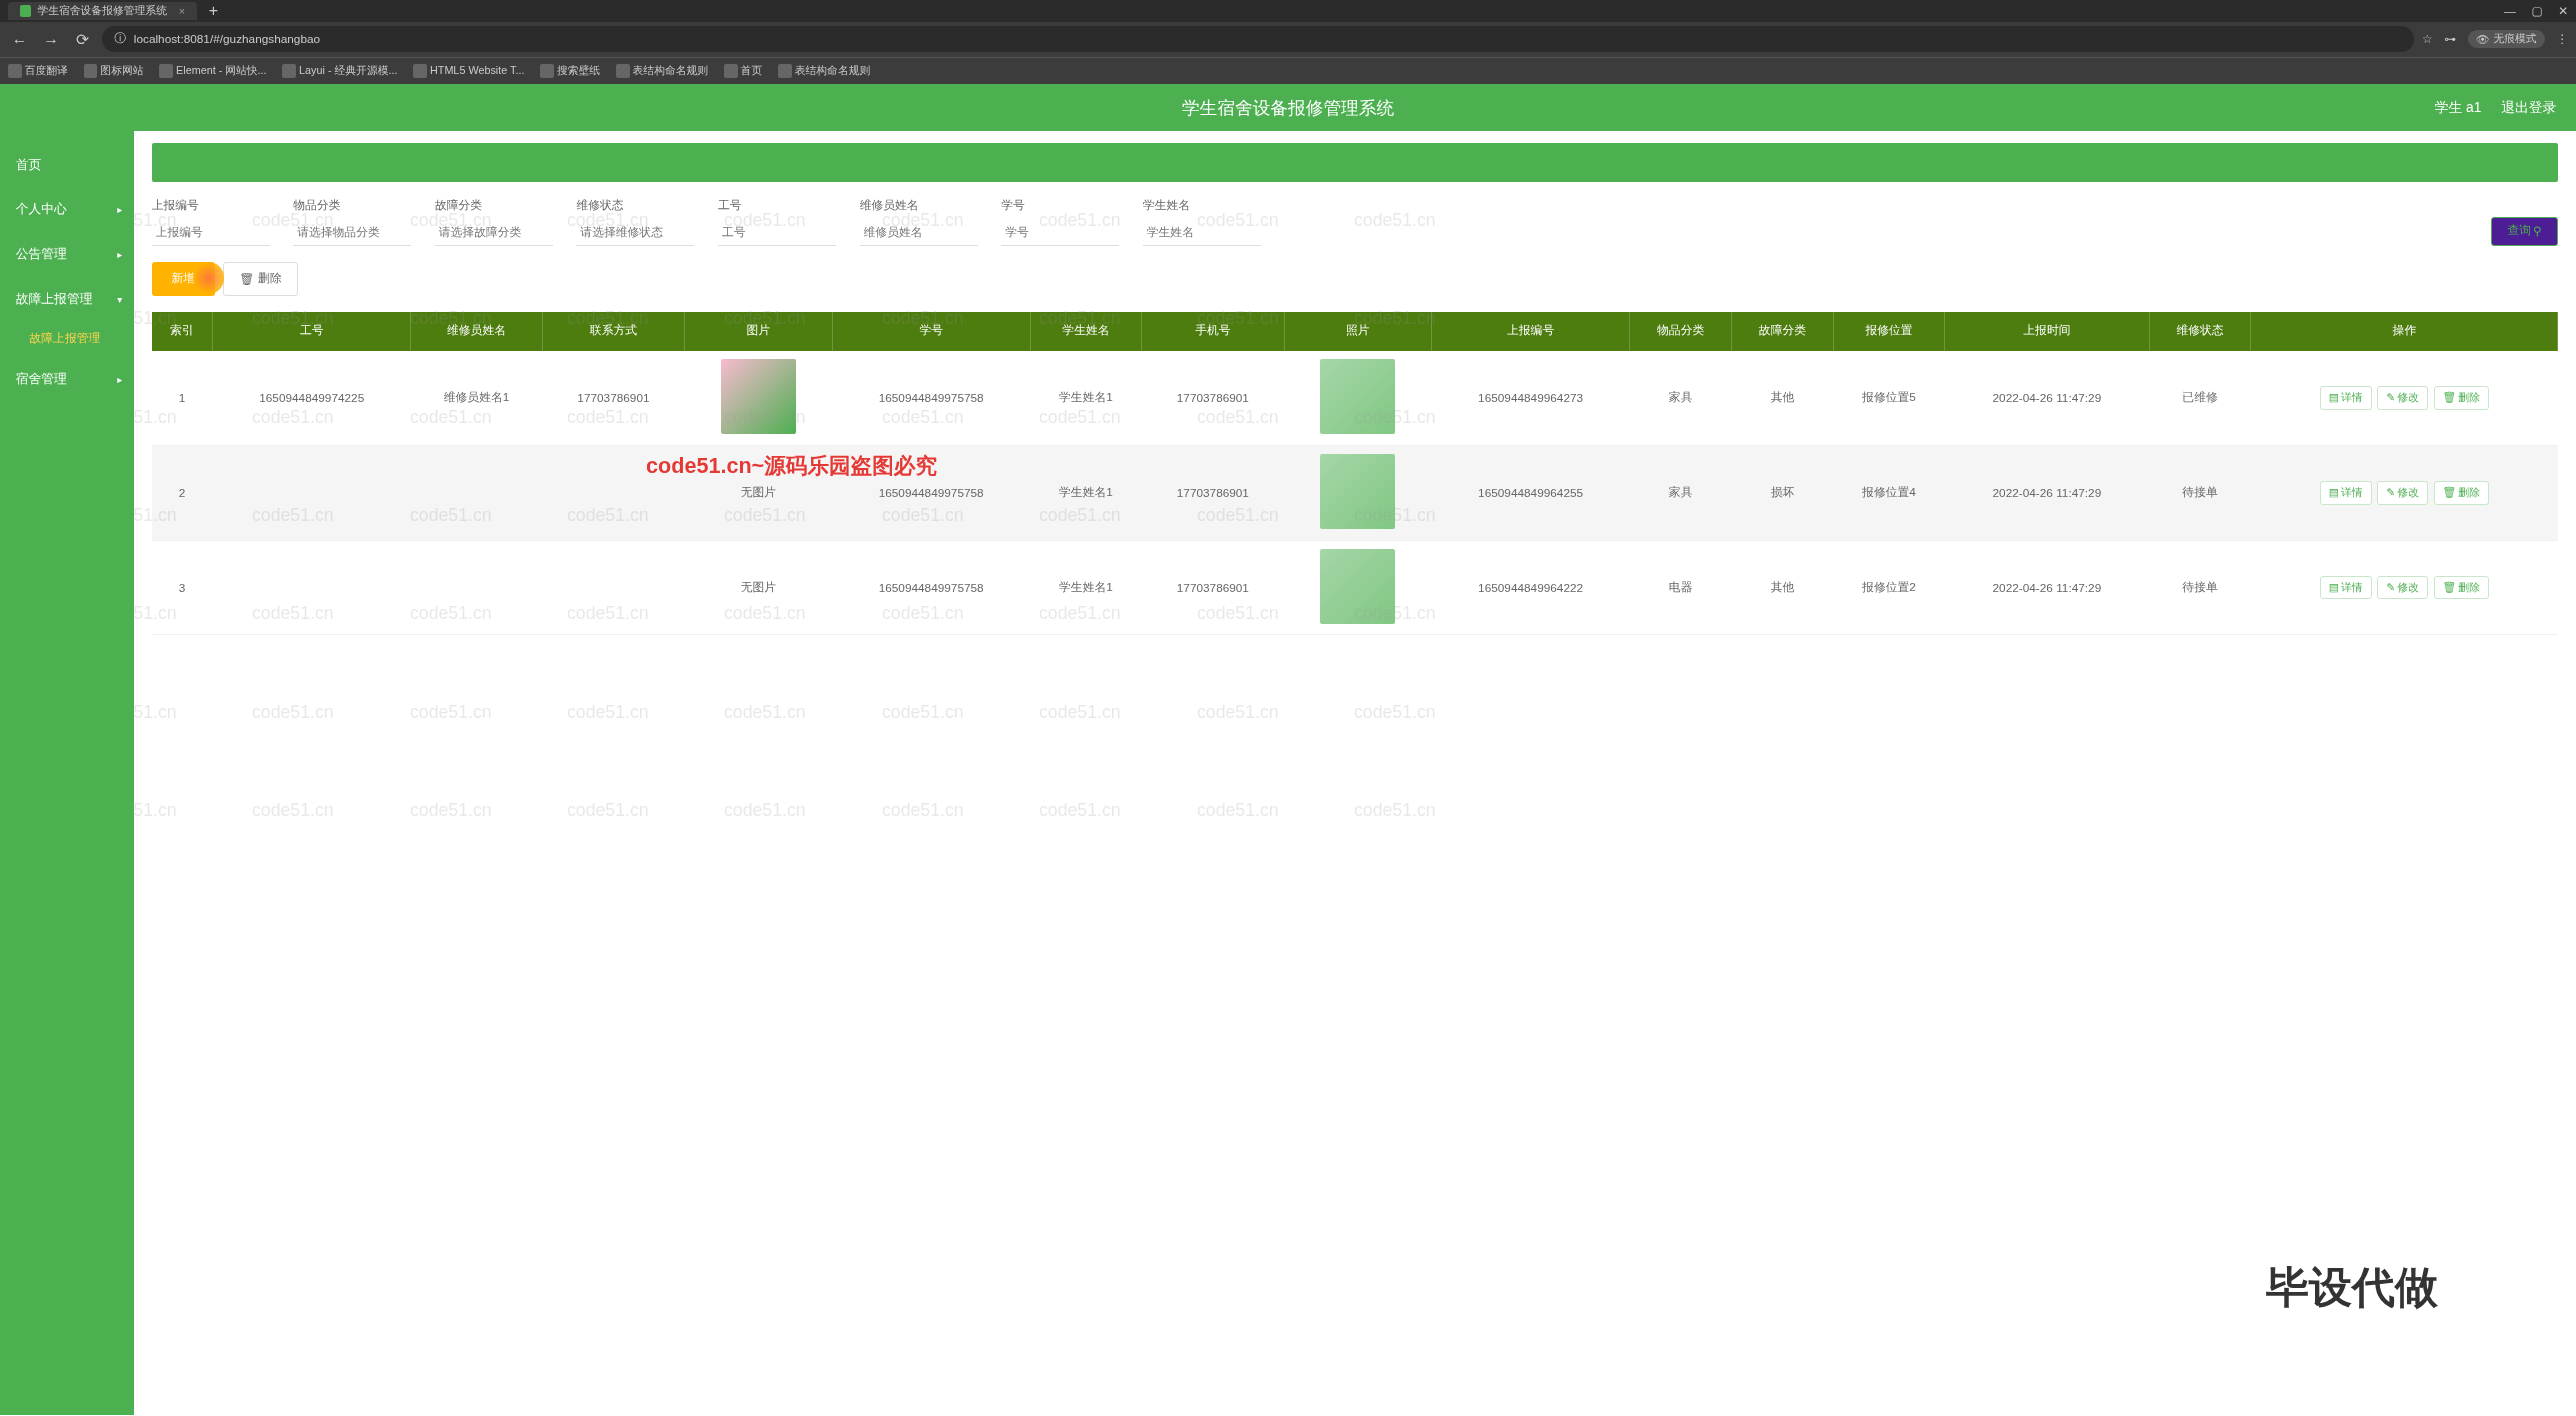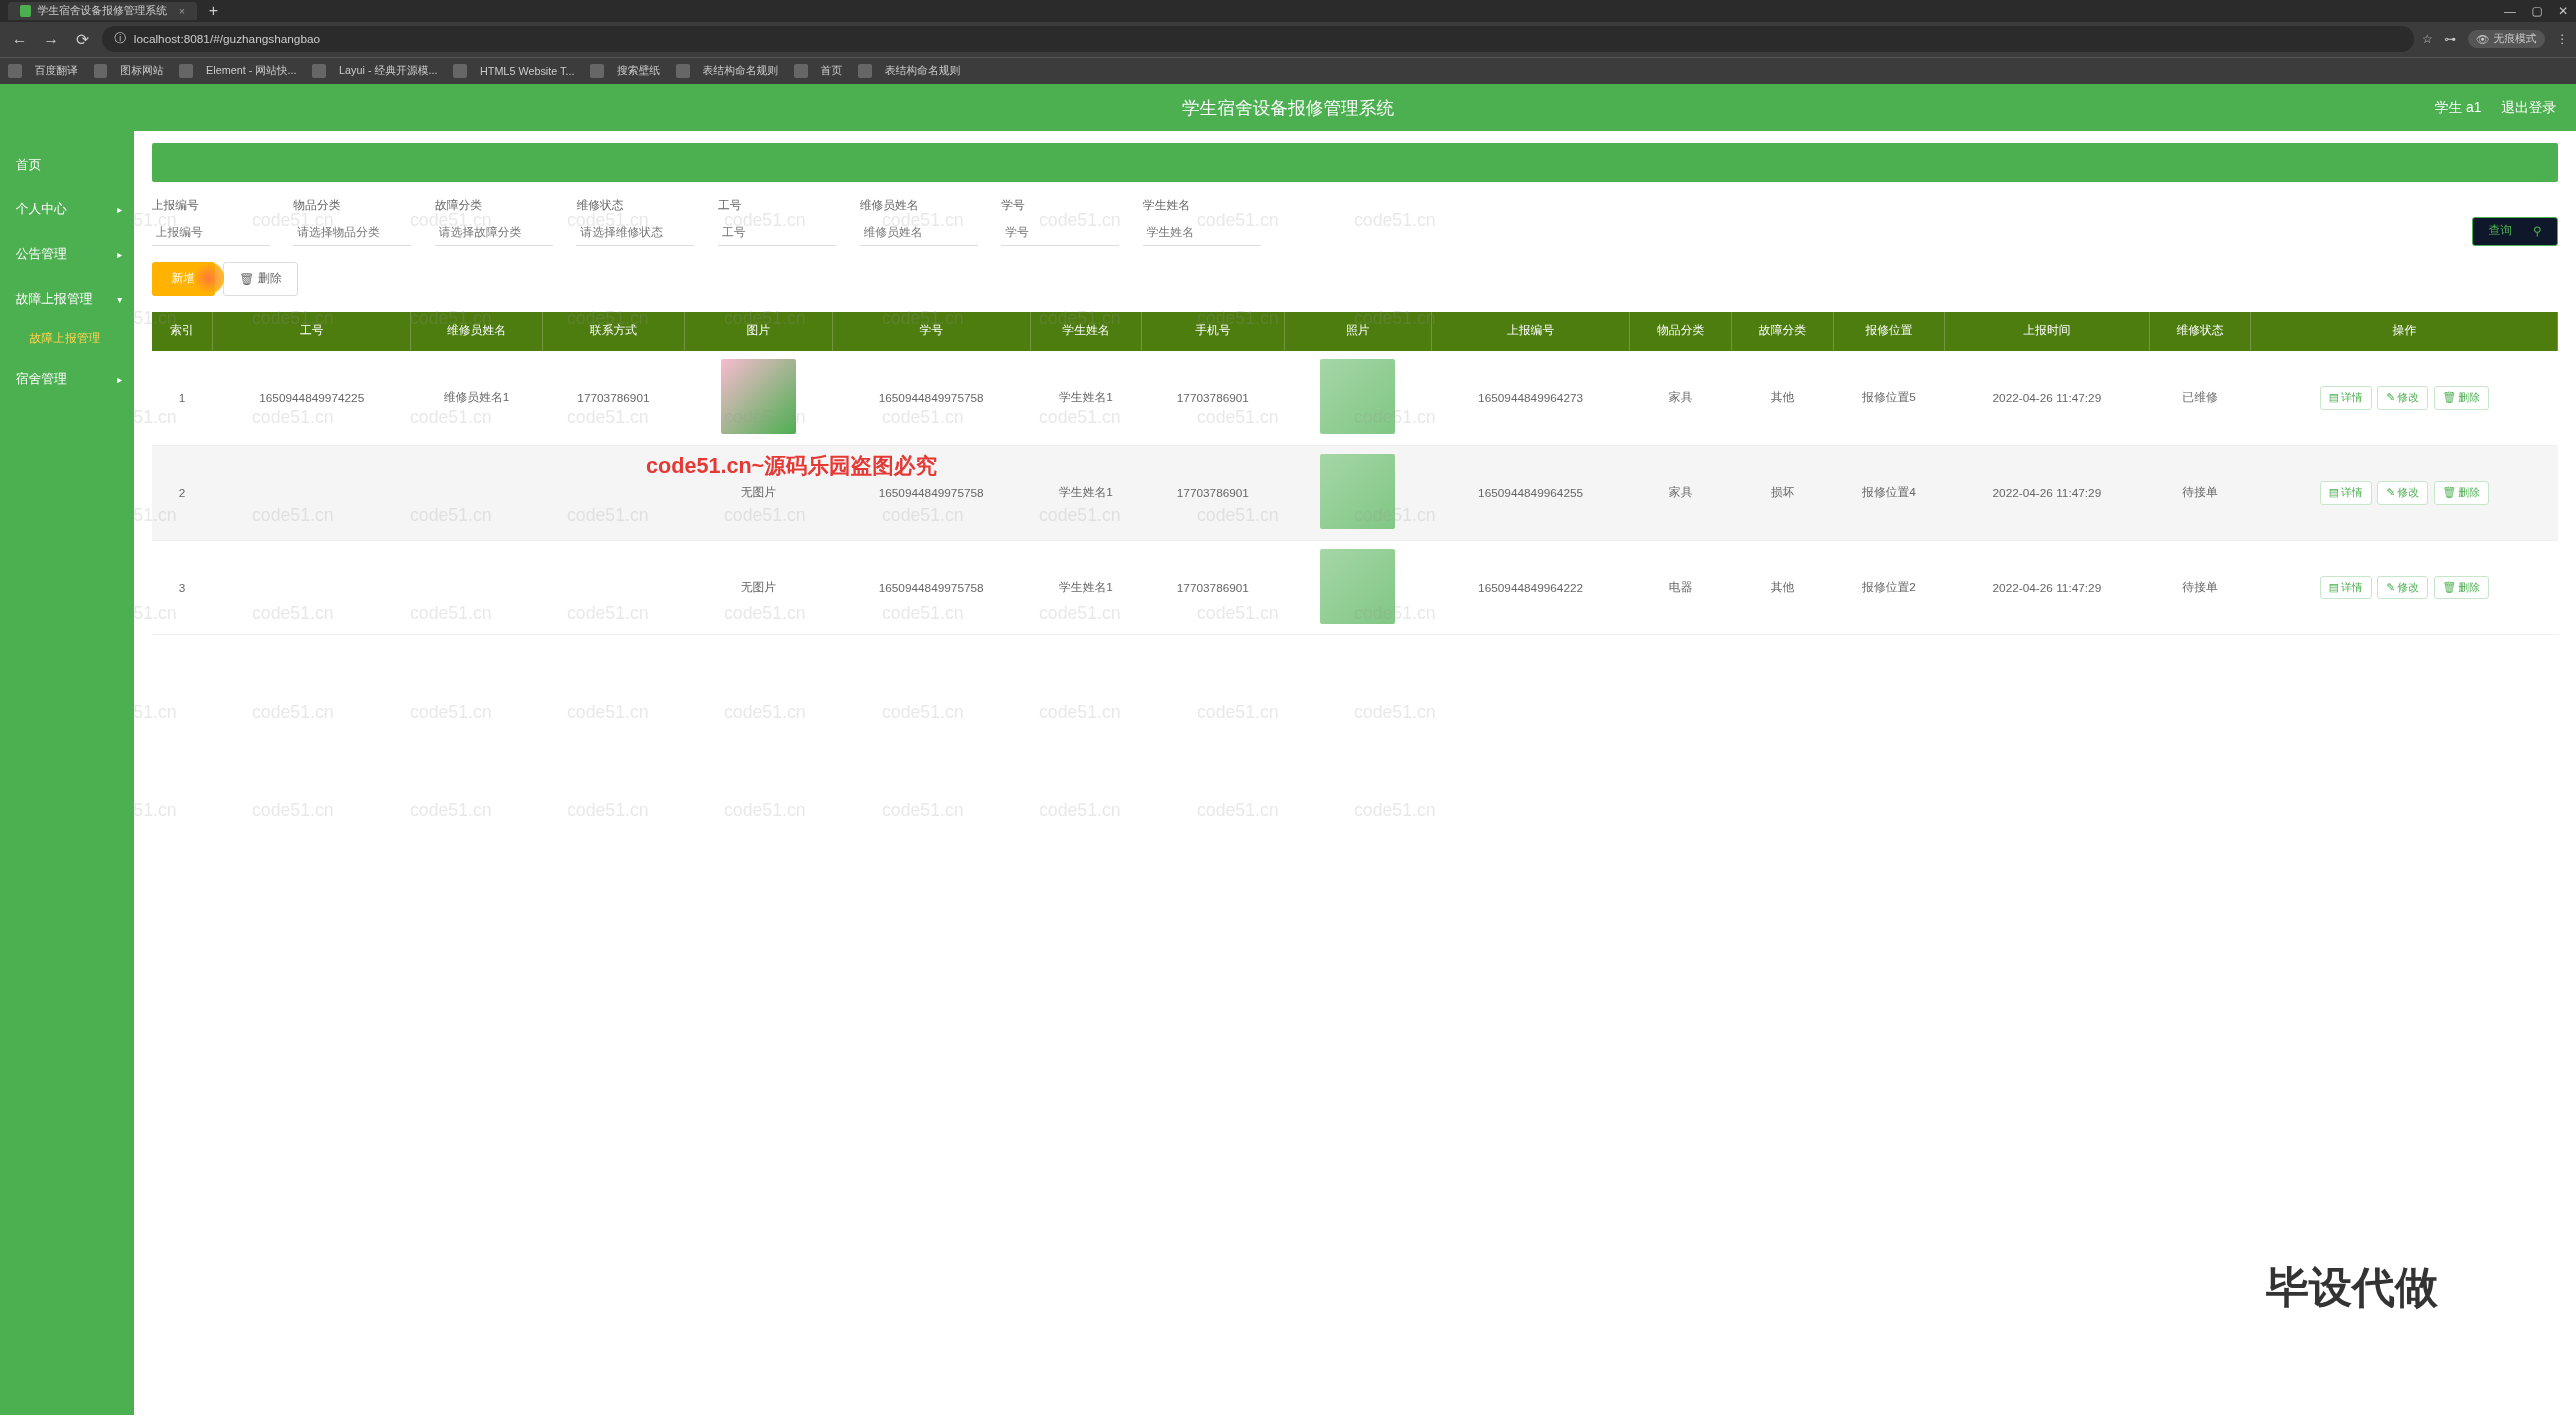--- a/index.html
+++ b/index.html
@@ -15,21 +15,21 @@
     .window-controls { margin-left: auto; display: flex; gap: 15.7px; color: #ccc; font-size: 11.8px; }
 
     .address-bar { background: #3c3c3c; height: 35px; display: flex; align-items: center; padding: 0 7.9px; gap: 7.9px; }
     .nav-btn { color: #ccc; width: 23.6px; height: 23.6px; display: flex; align-items: center; justify-content: center; cursor: pointer; font-size: 15.7px; }
     .url-box { flex: 1; background: #2b2b2b; height: 25.6px; border-radius: 12.8px; display: flex; align-items: center; padding: 0 11.8px; color: #ccc; font-size: 11.8px; }
     .url-box .icon { margin-right: 7.9px; }
     .addr-right { display: flex; gap: 11.8px; color: #ccc; align-items: center; font-size: 11.8px; }
     .incognito-badge { display: flex; align-items: center; gap: 3.9px; background: #555; padding: 2px 7.9px; border-radius: 9.8px; font-size: 10.8px; }
 
     .bookmarks-bar { background: #3c3c3c; height: 27.6px; display: flex; align-items: center; padding: 0 7.9px; gap: 15.7px; border-top: 1px solid #555; }
-    .bookmark { display: flex; align-items: center; gap: 13px; color: #ccc; font-size: 10.8px; cursor: pointer; }
+    .bookmark { display: flex; align-items: flex-start; gap: 3px; color: #ccc; font-size: 10.8px; cursor: pointer; }
     .bookmark .bicon { width: 13.8px; height: 13.8px; background: #666; border-radius: 2px; }
 
     
     .app-header { background: #4caf50; height: 47px; display: flex; align-items: center; justify-content: center; color: #fff; font-size: 17.7px; font-weight: 500; position: relative; }
     .app-header .right { position: absolute; right: 19.7px; display: flex; gap: 19.7px; font-size: 13.8px; }
 
     
     .layout { display: flex; height: calc(100vh - 132px); }
 
     
@@ -43,21 +43,21 @@
     .main { flex: 1; background: #fff; padding: 11.8px 17.7px; overflow: auto; position: relative; }
 
     
     .bc-bar { background: #4caf50; height: 39px; border-radius: 2px; margin-bottom: 15.7px; }
 
     
     .filters { display: flex; gap: 23.6px; align-items: flex-end; margin-bottom: 15.7px; flex-wrap: wrap; }
     .filter { display: flex; flex-direction: column; gap: 5.9px; }
     .filter label { font-size: 11.8px; color: #666; }
     .filter .inp { border: none; border-bottom: 1px solid #ddd; font-size: 11.8px; color: #999; padding: 5.9px 3.9px; width: 118px; background: transparent; }
-    .query-btn { border: 1px solid #4caf50; color: #4caf50; background: #0f172a; padding: 5.9px 15.7px; font-size: 11.8px; border-radius: 3px; cursor: pointer; display: flex; align-items: center; gap: 21px; margin-left: auto; }
+    .query-btn { border: 1px solid #4caf50; color: #4caf50; background: #4c1d95; padding: 5.9px 15.7px; font-size: 11.8px; border-radius: 3px; cursor: pointer; display: flex; align-items: center; gap: 2px; margin-left: auto; }
 
     
     .actions { display: flex; gap: 7.9px; margin-bottom: 15.7px; position: relative; }
     .btn-add { background: #ffb300; border: none; color: #fff; padding: 7.9px 19.7px; font-size: 11.8px; border-radius: 3px; cursor: pointer; position: relative; }
     .btn-del { background: #fff; border: 1px solid #ddd; color: #666; padding: 7.9px 15.7px; font-size: 11.8px; border-radius: 3px; cursor: pointer; display: flex; align-items: center; gap: 3.9px; }
     .cursor-highlight { position: absolute; left: 41px; top: 0px; width: 31.5px; height: 31.5px; background: radial-gradient(circle, #ff7043 0%, #ffb300 70%); border-radius: 50%; opacity: 0.85; pointer-events: none; }
 
     
     .tbl { width: 100%; border-collapse: collapse; font-size: 11.8px; }
     .tbl thead th { background: #4d7c0f; color: #fff; padding: 11.8px 5.9px; font-weight: 400; text-align: center; border-right: 1px solid rgba(255,255,255,0.2); }

